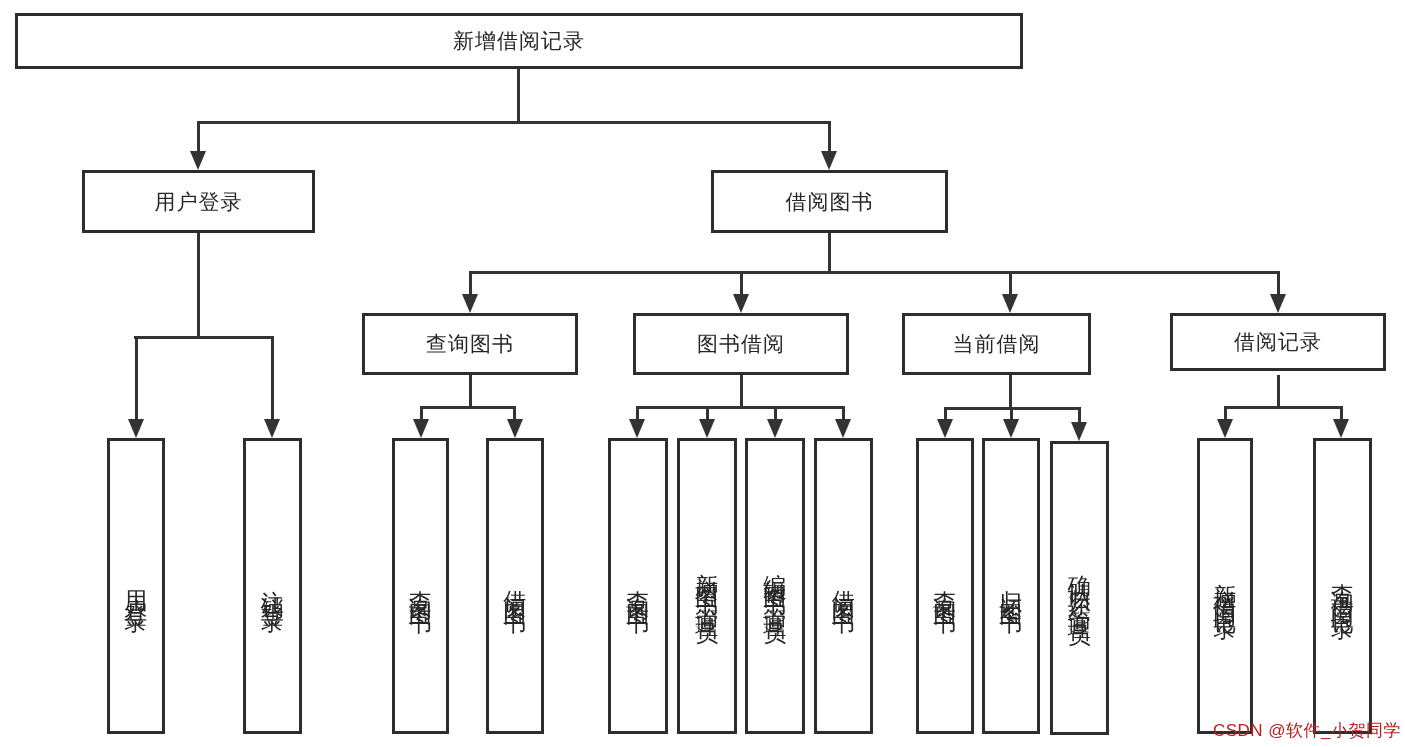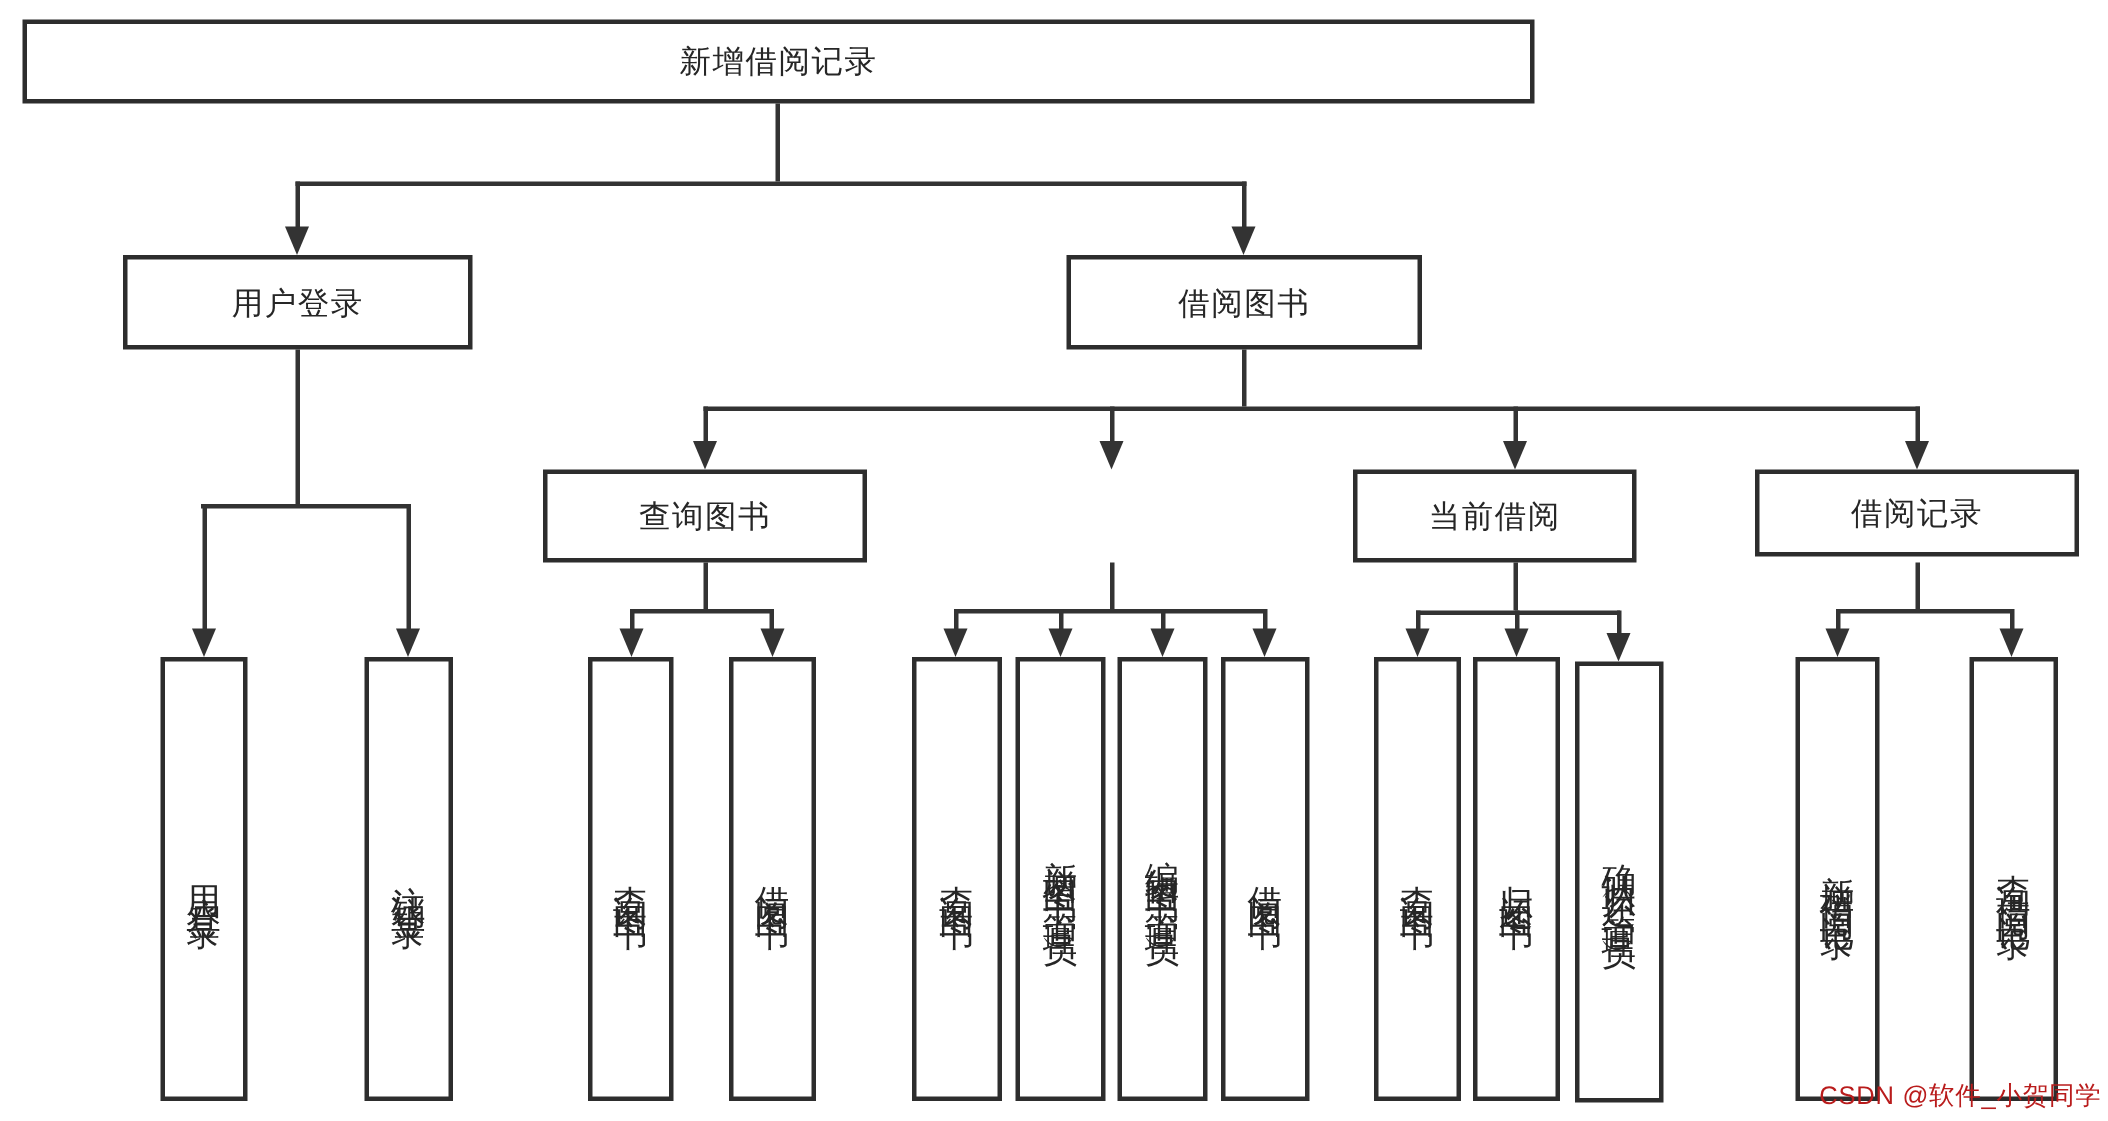--- a/index.html
+++ b/index.html
@@ -70,20 +70,23 @@
   <div class="ah" style="left:462px;top:294px"></div>
   <div class="line vl" style="left:740px;top:271px;height:25px"></div>
   <div class="ah" style="left:733px;top:294px"></div>
   <div class="line vl" style="left:1009px;top:271px;height:25px"></div>
   <div class="ah" style="left:1002px;top:294px"></div>
   <div class="line vl" style="left:1277px;top:271px;height:25px"></div>
   <div class="ah" style="left:1270px;top:294px"></div>
 
   <div class="box" style="left:362px;top:313px;width:216px;height:62px">
     <span class="hlabel">查询图书</span>
+  </div>
+  <div class="box" style="left:633px;top:313px;width:216px;height:62px">
+    <span class="hlabel">图书借阅</span>
   </div>
   <div class="box" style="left:902px;top:313px;width:189px;height:62px">
     <span class="hlabel">当前借阅</span>
   </div>
   <div class="box" style="left:1170px;top:313px;width:216px;height:58px">
     <span class="hlabel">借阅记录</span>
   </div>
 
   <div class="line vl" style="left:469px;top:375px;height:31px"></div>
   <div class="line hl" style="left:420px;top:406px;width:96px"></div>

